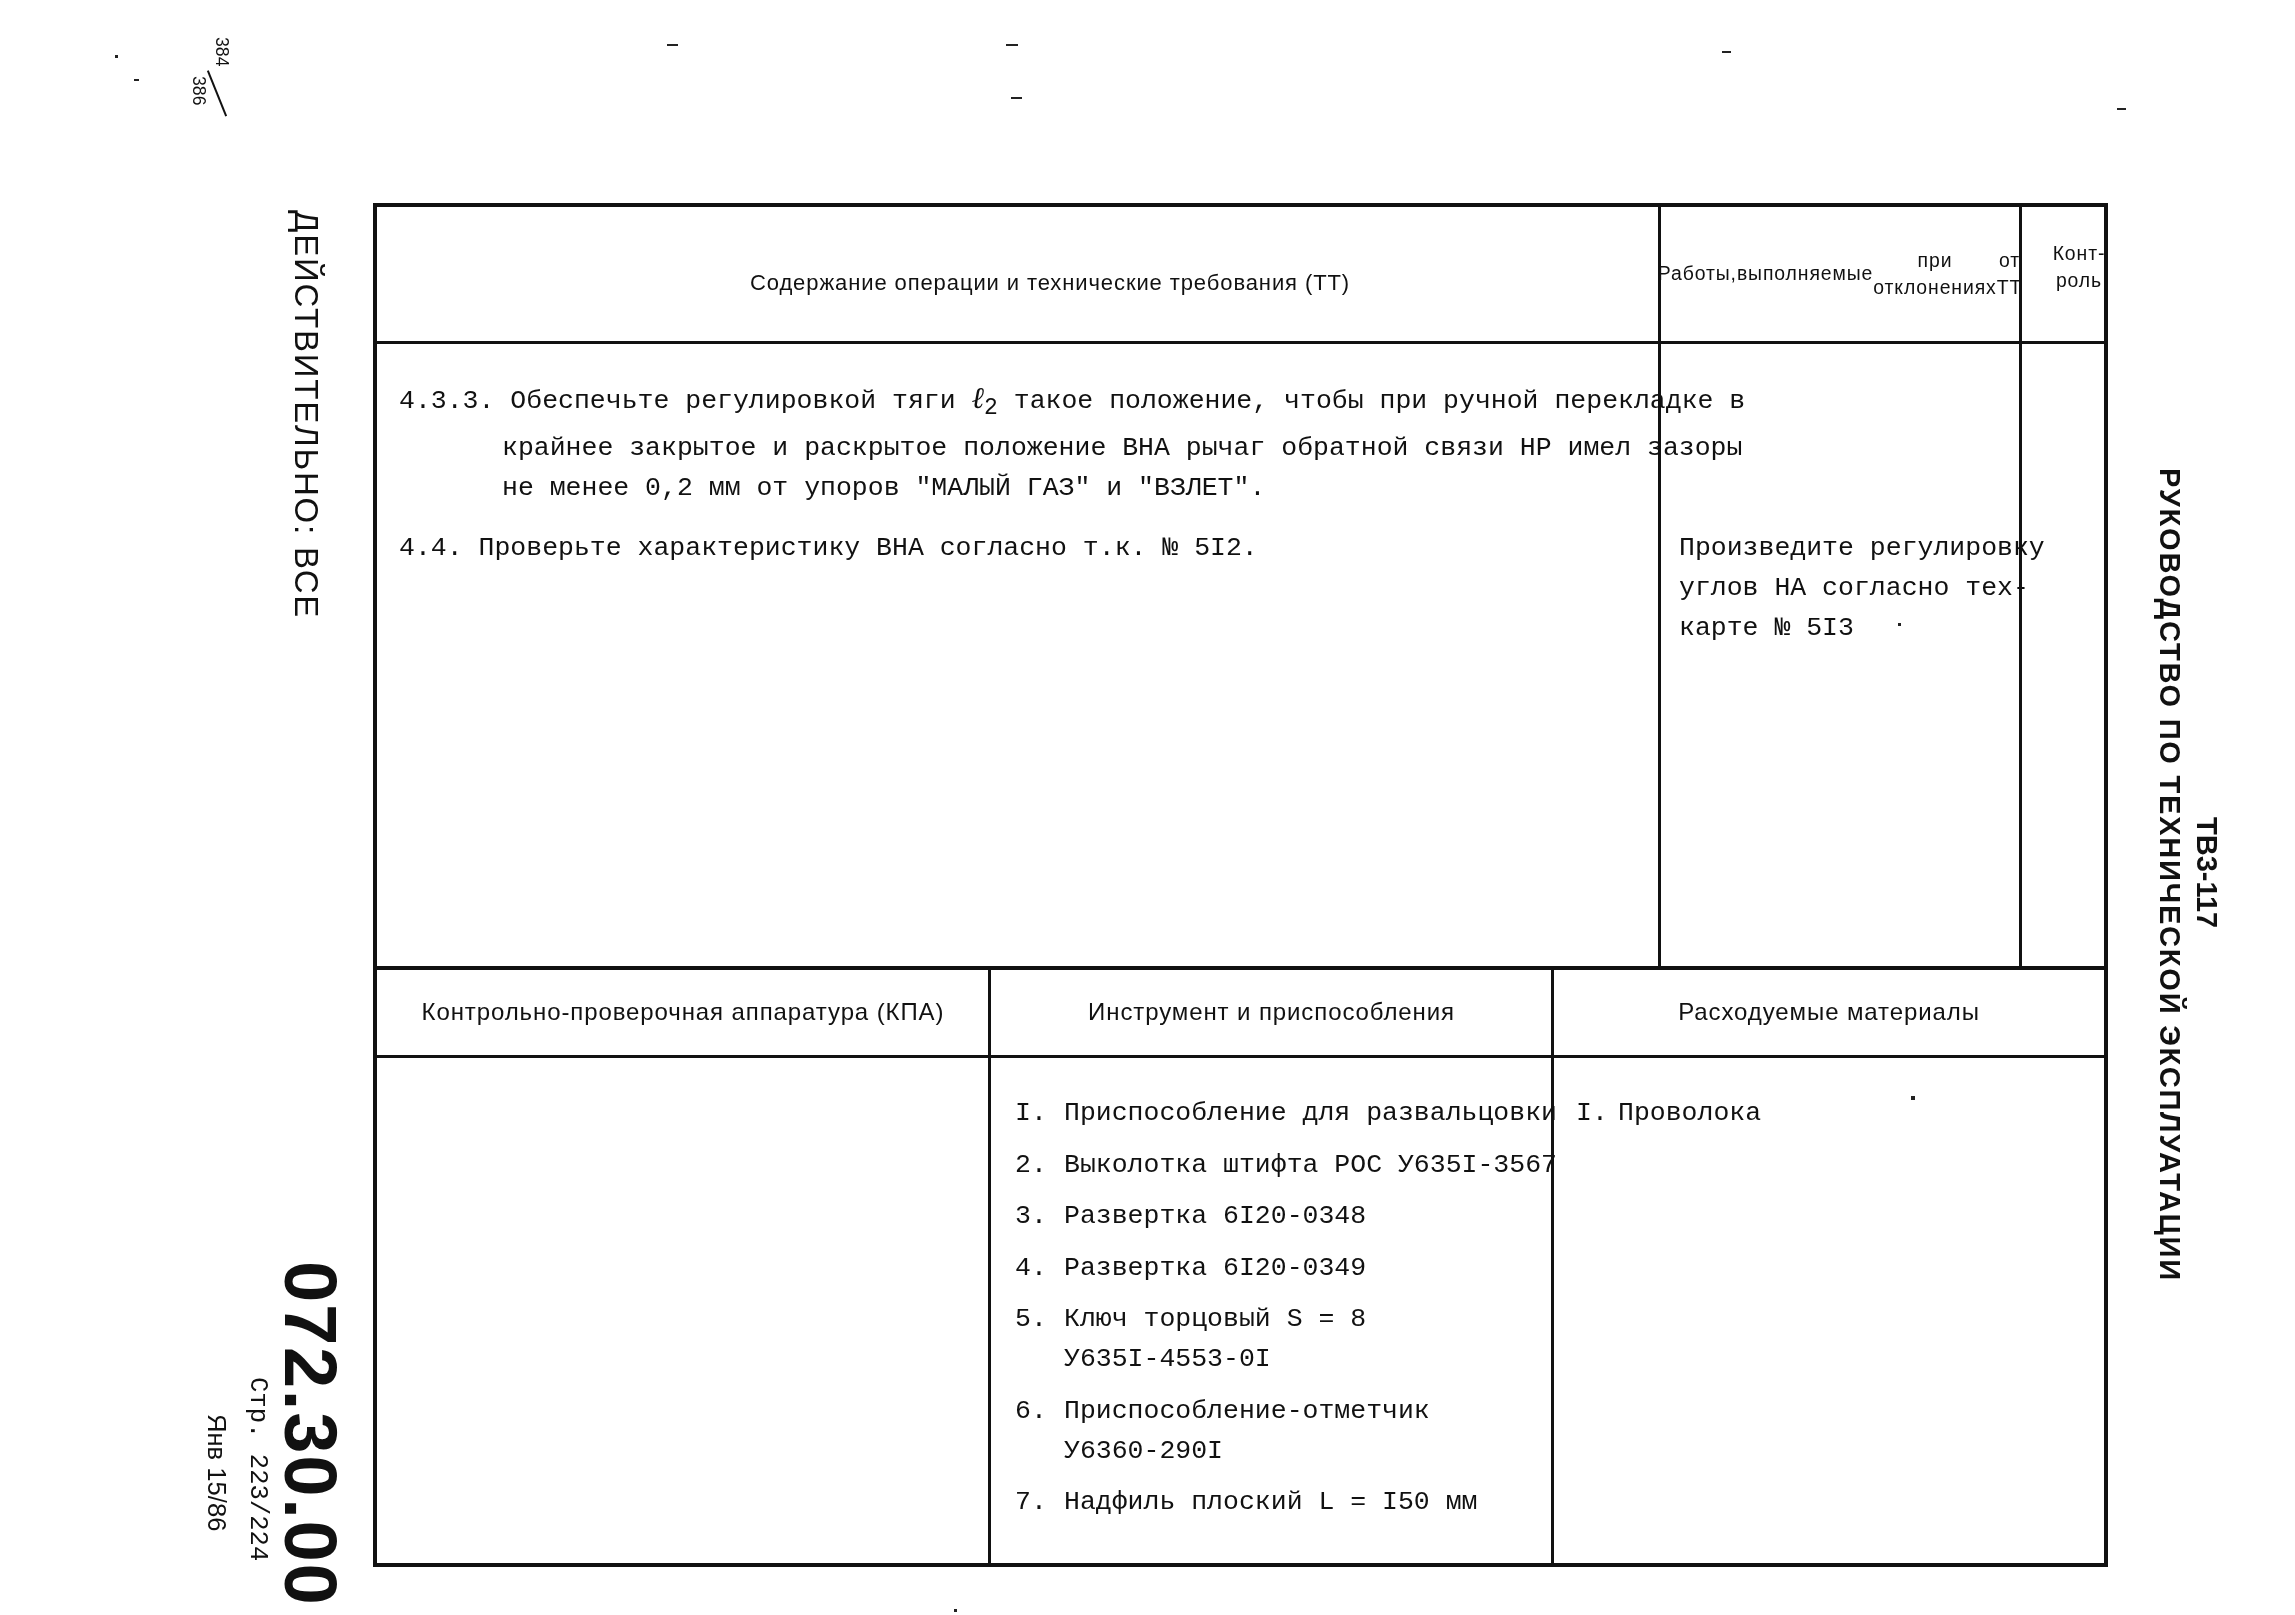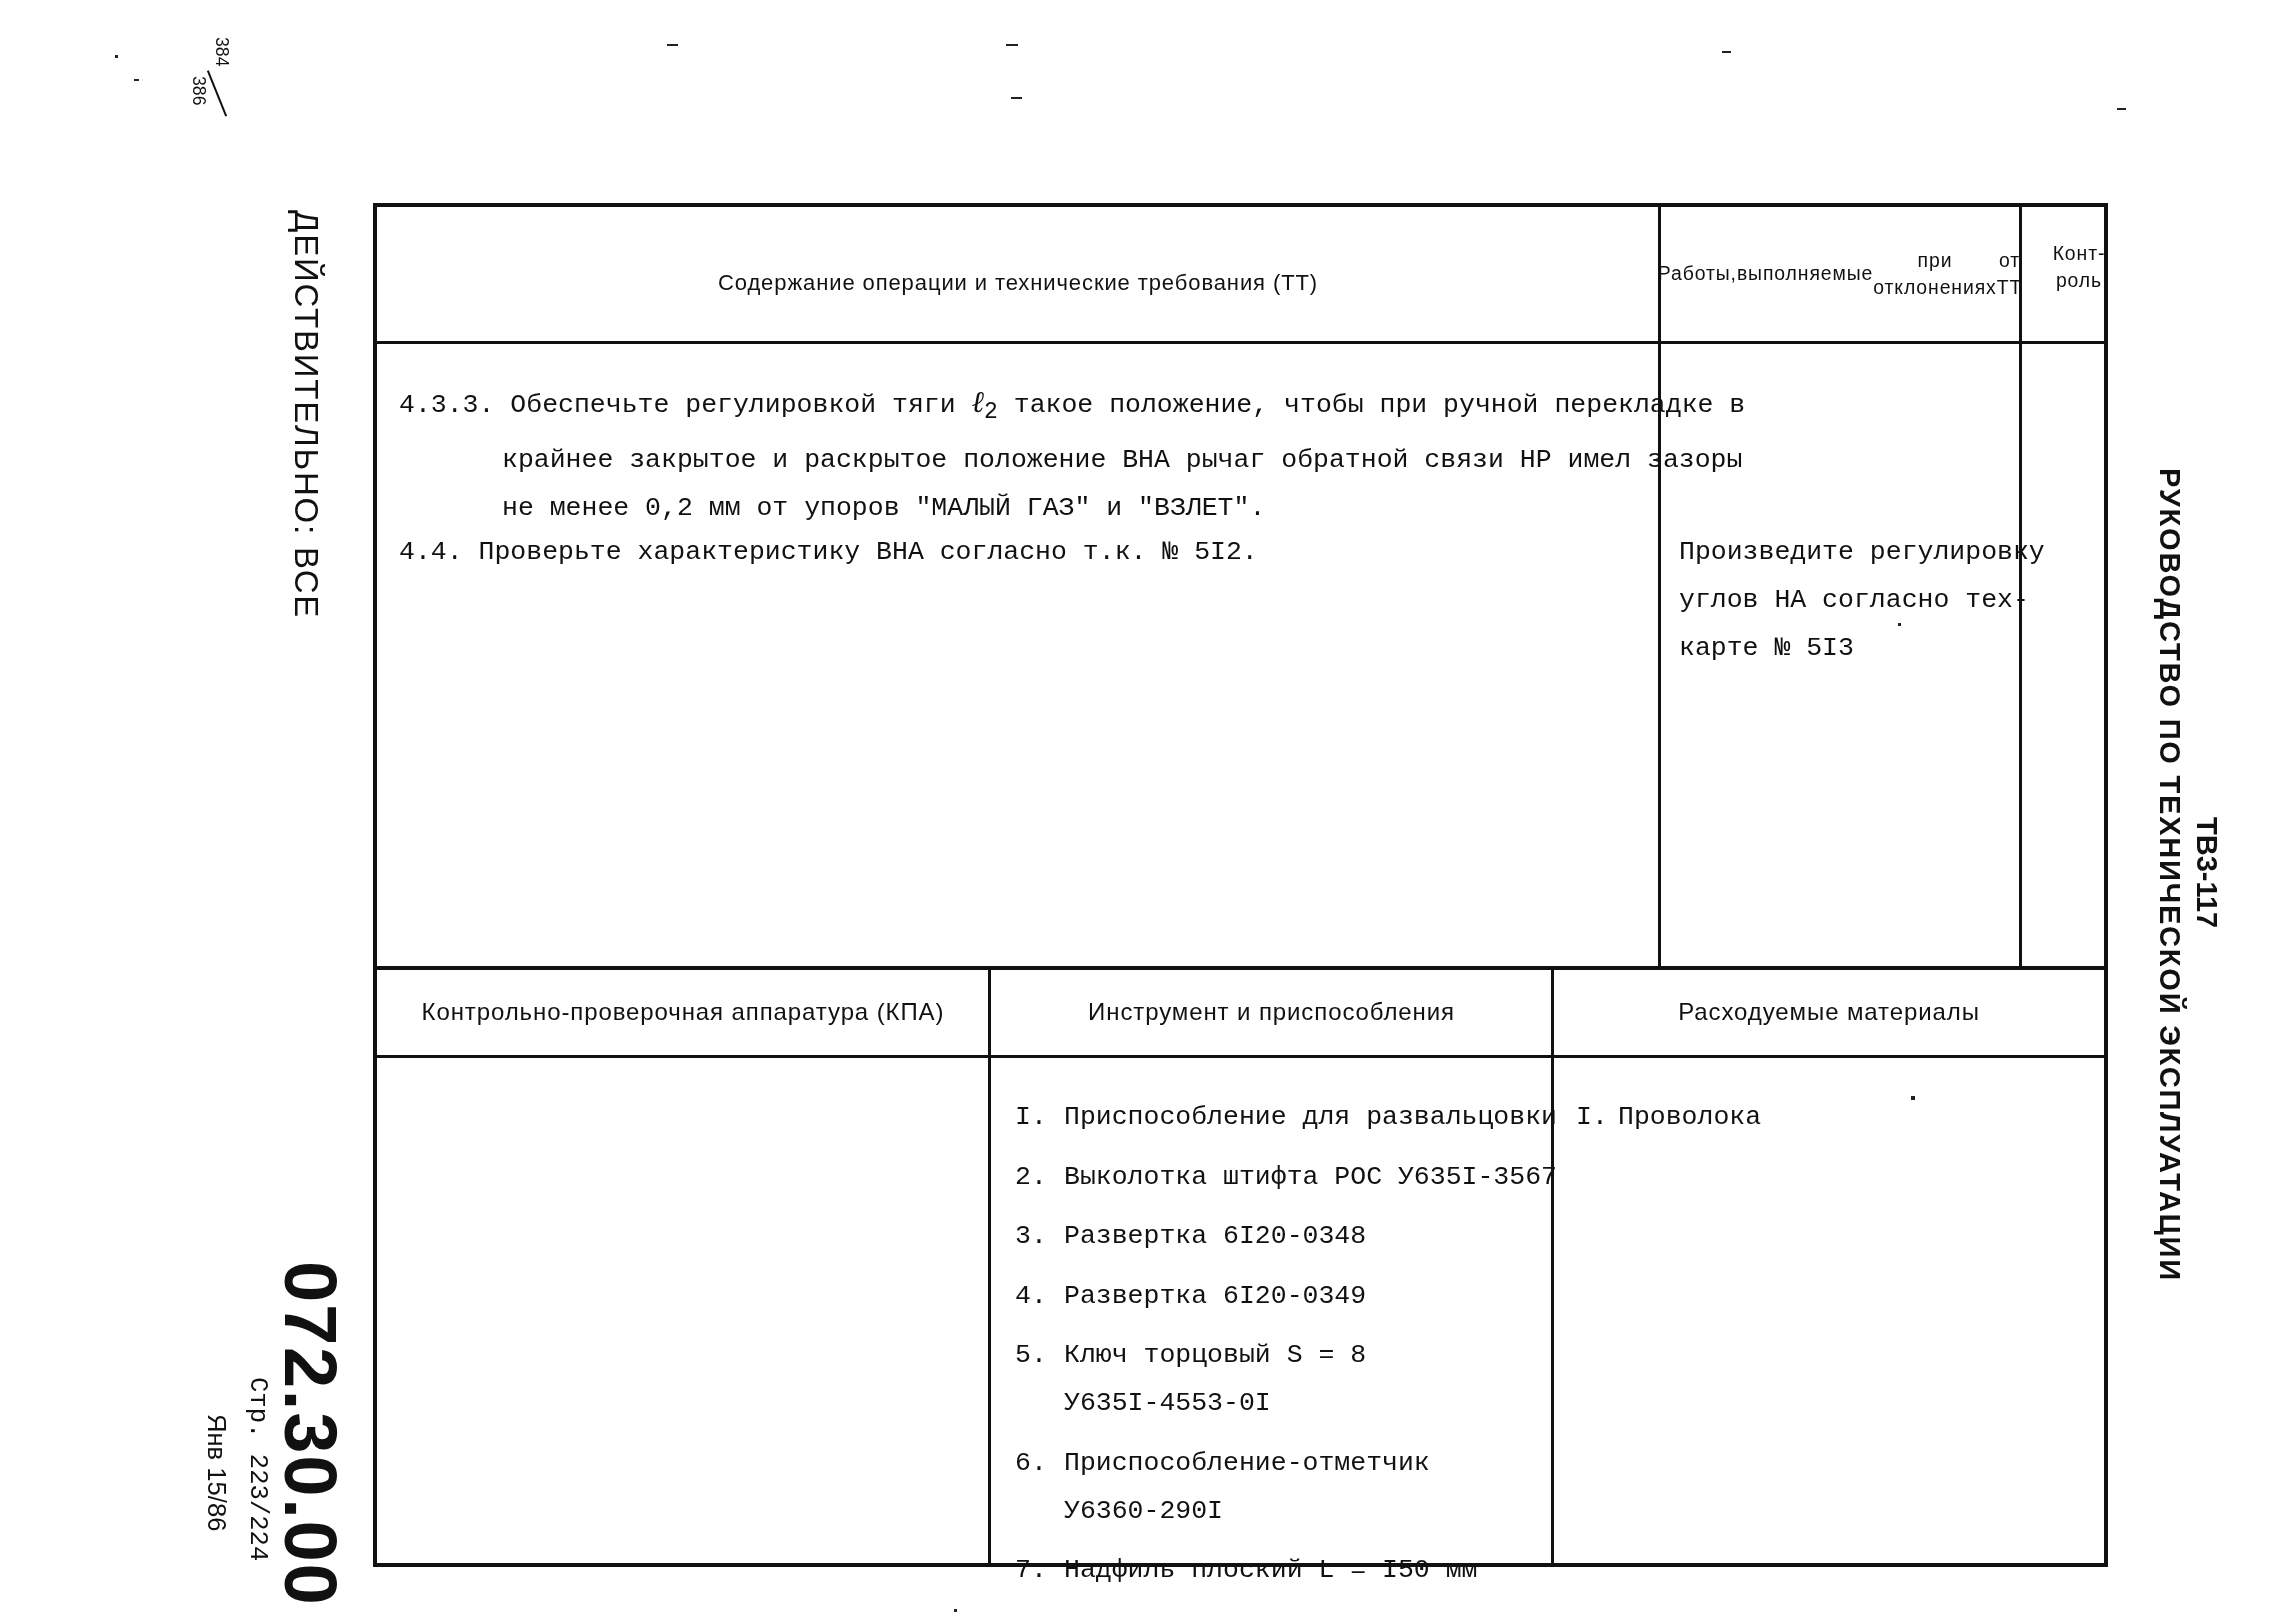--- a/index.html
+++ b/index.html
@@ -4,21 +4,21 @@
 <style>
   html, body { margin: 0; padding: 0; background: #ffffff; }
   body { width: 2295px; height: 1616px; position: relative; overflow: hidden; color: #111; }
   .abs { position: absolute; }
   .line { position: absolute; background: #111; }
   .sans { font-family: "Liberation Sans", "DejaVu Sans", sans-serif; }
   .mono { font-family: "Liberation Mono", "DejaVu Sans Mono", monospace; }
   .cell-center { display: flex; align-items: center; justify-content: center; text-align: center; }
   .hdr { font-size: 22px; letter-spacing: 0.9px; }
   .hdr-small { font-size: 19.4px; line-height: 26.5px; letter-spacing: 0.9px; }
-  .body-text { font-size: 26.5px; line-height: 48px; }
+  .body-text { font-size: 26.5px; line-height: 40px; }
   .rot-cw { transform-origin: 0 0; transform: rotate(90deg); white-space: nowrap; }
   .para { position: absolute; }
   .list-item { display: flex; margin-bottom: 11.5px; }
   .list-item .n { width: 49px; flex: none; }
   .list-item .t { flex: 1; }
   .speck { position: absolute; background: #222; }
 </style>
 </head>
 <body>
 
@@ -67,21 +67,21 @@
 <div class="line" style="left:373px; top:341px; width:1735px; height:2.6px;"></div>
 <div class="line" style="left:1658px; top:205px; width:2.6px; height:764px;"></div>
 <div class="line" style="left:2019px; top:205px; width:2.6px; height:764px;"></div>
 
 <div class="line" style="left:373px; top:966px; width:1735px; height:3.5px;"></div>
 
 <div class="line" style="left:373px; top:1055px; width:1735px; height:2.6px;"></div>
 <div class="line" style="left:988px; top:968px; width:2.6px; height:597px;"></div>
 <div class="line" style="left:1551px; top:968px; width:2.6px; height:597px;"></div>
 
-<div class="abs sans cell-center hdr" style="left:378px; top:207px; width:1280px; height:152px;">
+<div class="abs sans cell-center hdr" style="left:378px; top:207px; width:1280px; height:152px;padding-left:32px;">
   <span>Содержание операции и технические требования (ТТ)</span>
 </div>
 <div class="abs sans cell-center hdr-small" style="left:1661px; top:207px; width:358px; height:133px; flex-direction:row;">
   <span>Работы,</span>
   <span>выполняемые</span>
   <span>при отклонениях</span>
   <span>от ТТ</span>
 </div>
 <div class="abs sans hdr-small" style="left:2022px; top:240px; width:82px; text-align:center; display:flex; flex-direction:column;margin-left:16px;">
   <span>Конт-</span>

